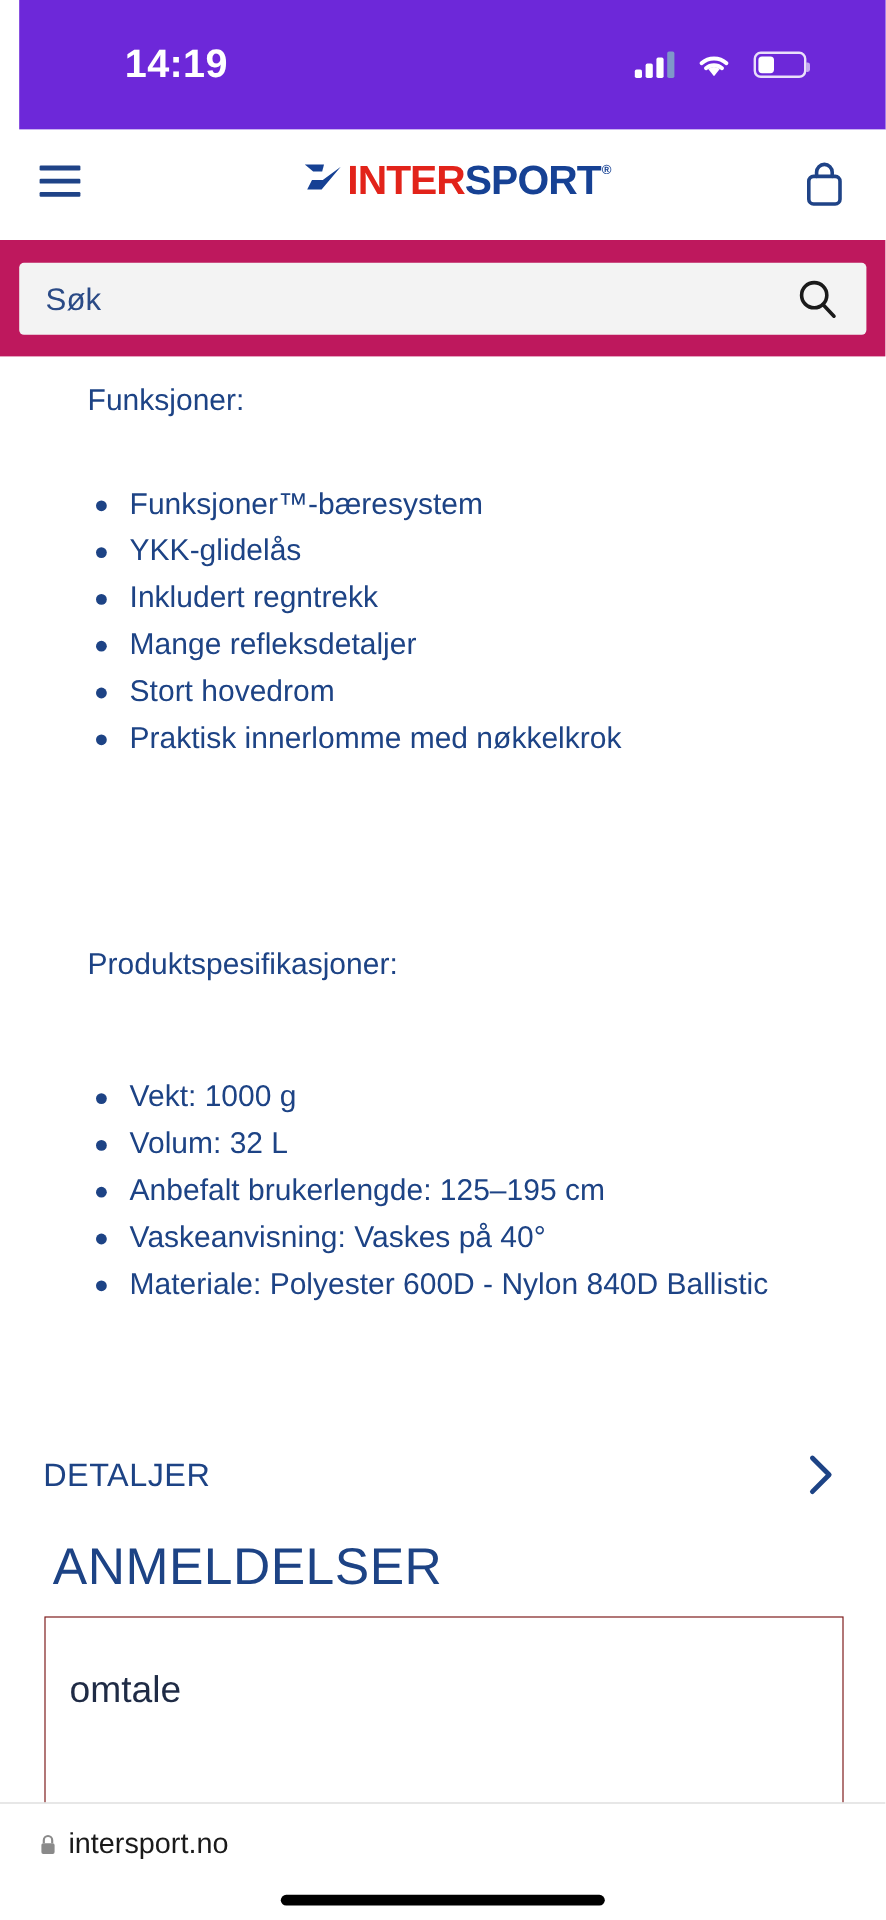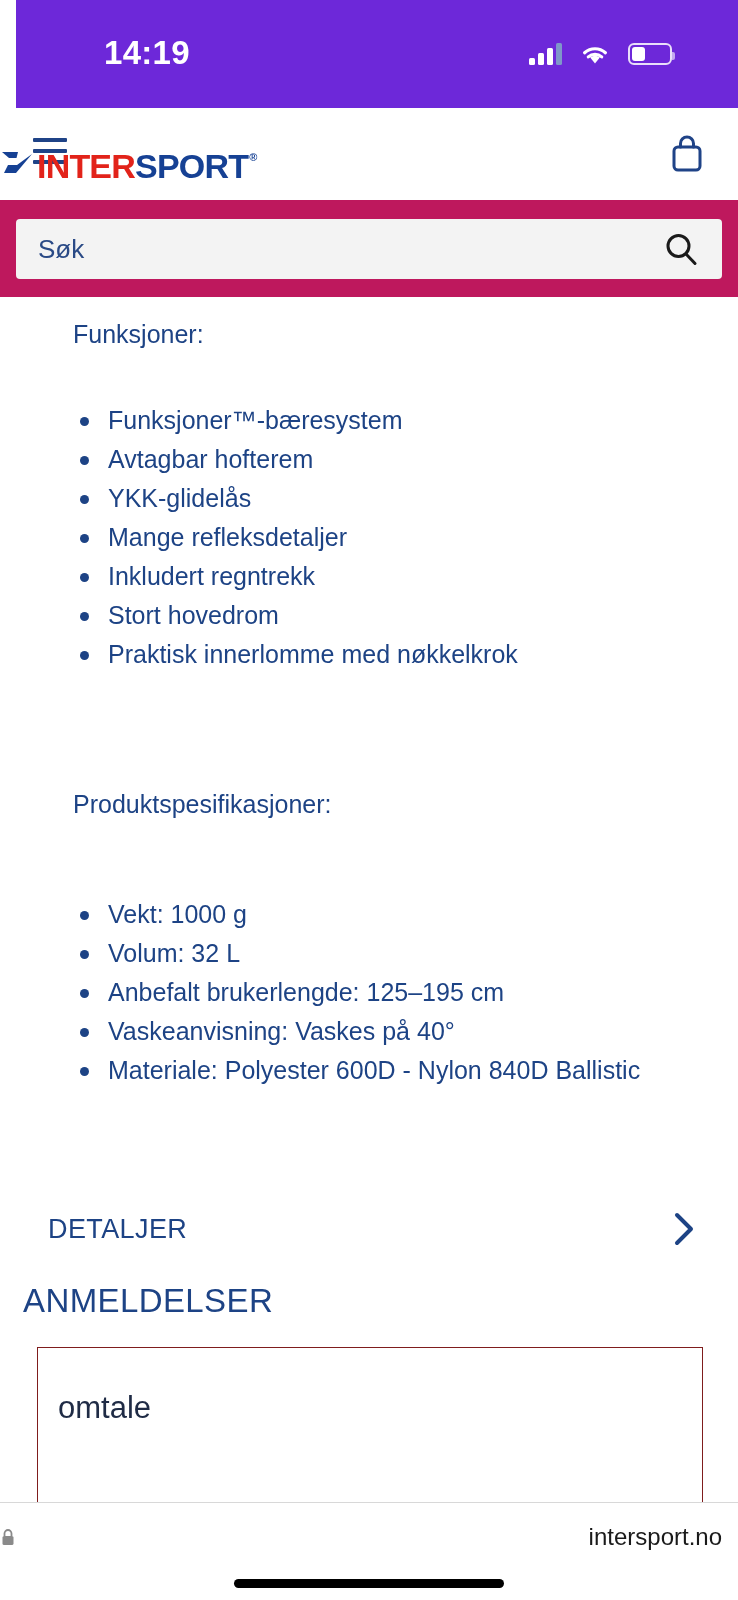--- a/index.html
+++ b/index.html
@@ -111,24 +111,25 @@
     height: 4px;
     background: #1f4387;
     border-radius: 1px;
     margin-bottom: 7px;
   }
   .hamburger span:last-child { margin-bottom: 0; }
 
   .logo {
     position: absolute;
     left: 0; right: 0;
-    top: 41px;
-    text-align: left;
+    top: 26px;
+    text-align: center;
     height: 40px;
     white-space: nowrap;
+    padding-left: 24px;
   }
   .logo-swoosh {
     display: inline-block;
     vertical-align: middle;
     margin-right: 3px;
     margin-top: -4px;
   }
   .logo-text {
     display: inline-block;
     vertical-align: middle;
@@ -255,36 +256,35 @@
     height: 64px;
     cursor: pointer;
   }
   .detaljer-label {
     position: absolute;
     left: 36px;
     top: 17px;
     font-size: 27px;
     color: #1d4385;
     letter-spacing: 0.4px;
-    margin-left: 12px;
   }
   .chevron-right {
     position: absolute;
     right: 42px;
     top: 14px;
     width: 24px;
     height: 36px;
   }
 
   
   .anmeldelser-title {
     position: absolute;
-    left: 23px;
+    left: 44px;
     top: 985px;
-    font-size: 33px;
+    font-size: 43px;
     color: #1d4385;
     letter-spacing: 0.4px;
   }
 
   .review-box {
     position: absolute;
     left: 37px;
     top: 1050px;
     width: 666px;
     height: 160px;
@@ -305,26 +305,27 @@
     position: absolute;
     left: 0;
     bottom: 0;
     width: 738px;
     height: 97px;
     background: #ffffff;
     border-top: 1px solid #d8d8d8;
   }
   .url-row {
     position: absolute;
-    left: 0; right: 16px;
+    left: 0; right: 0;
     top: 20px;
     display: flex;
     align-items: center;
-    justify-content: space-between;
+    justify-content: flex-start;
     gap: 9px;
+    padding-left: 32px;
   }
   .lock-icon {
     width: 16px;
     height: 19px;
     display: block;
   }
   .url-text {
     font-size: 24px;
     color: #1a1a1a;
   }
@@ -392,24 +393,23 @@
     </svg>
   </div>
 </div>
 
 <div class="content">
 
   <div class="block-funksjoner">
     <p class="section-title">Funksjoner:</p>
     <ul class="spec-list">
       <li>Funksjoner™-bæresystem</li>
-      <li>Avtagbar hofterem</li>
       <li>YKK-glidelås</li>
+      <li>Inkludert regntrekk</li>
       <li>Mange refleksdetaljer</li>
-      <li>Inkludert regntrekk</li>
       <li>Stort hovedrom</li>
       <li>Praktisk innerlomme med nøkkelkrok</li>
     </ul>
   </div>
 
   <div class="block-spesifikasjoner">
     <p class="section-title">Produktspesifikasjoner:</p>
     <ul class="spec-list">
       <li>Vekt: 1000 g</li>
       <li>Volum: 32 L</li>

